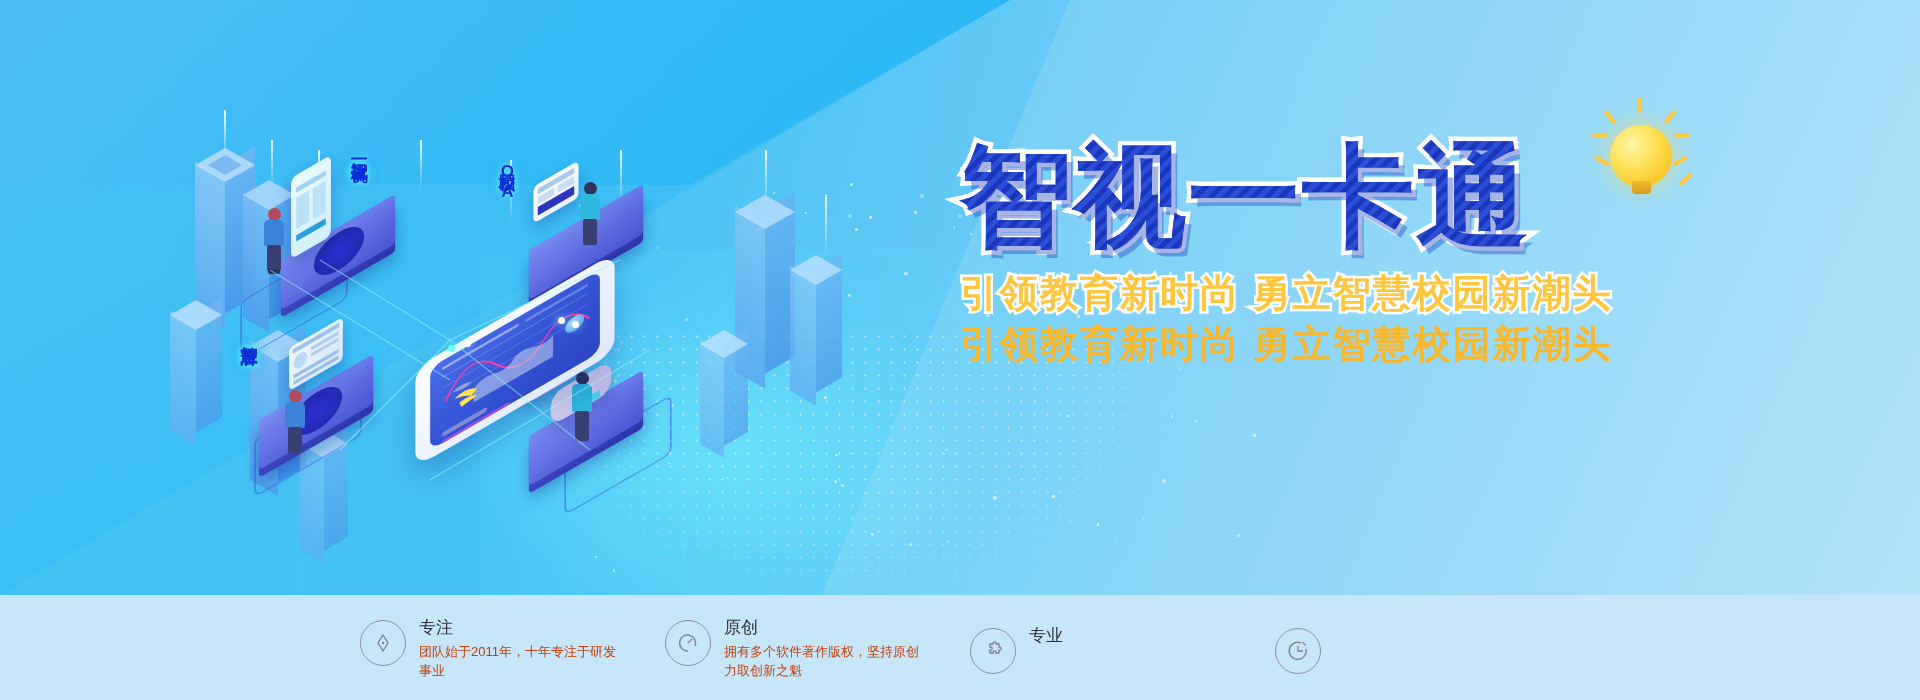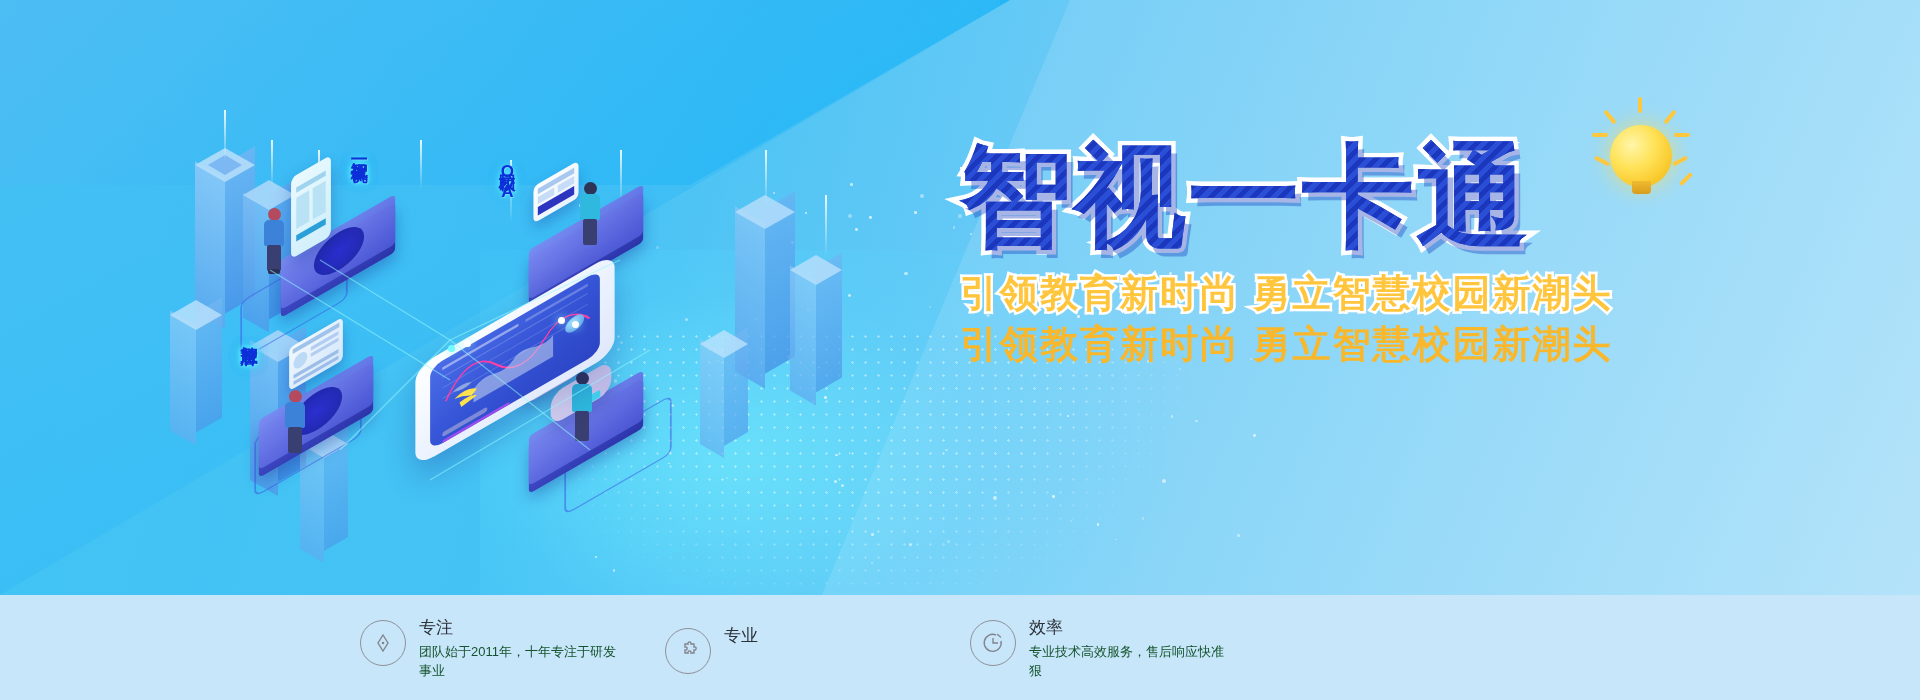--- a/index.html
+++ b/index.html
@@ -159,21 +159,21 @@
     display:flex;align-items:center;padding-left:360px;box-sizing:border-box;
   }
   .feature{display:flex;align-items:flex-start;width:305px;}
   .f-icon{
     flex:0 0 auto;width:44px;height:44px;border-radius:50%;
     border:1.6px solid #8e9099;margin-top:6px;margin-right:13px;
     display:flex;align-items:center;justify-content:center;color:#83858e;
   }
   .f-text{padding-top:2px;}
   .f-title{font-size:17px;color:#2e3138;margin-bottom:4px;}
-  .f-desc{font-size:13px;color:#14532d;line-height:1.45;max-width:200px;}
+  .f-desc{font-size:13px;color:#c2410c;line-height:1.45;max-width:200px;}
 </style>
 </head>
 <body>
 
 <div id="banner">
 
   <div class="wedge-right"></div>
   <div class="wedge-left"></div>
   <div class="wedge-left2"></div>
   <div class="glow-sphere"></div>
@@ -456,40 +456,48 @@
           <path d="M12 4 L17 12 L12 20 L7 12 Z"></path>
             <circle cx="12" cy="12" r="1.3" fill="currentColor" stroke="none"></circle>
         </svg>
       </div>
       <div class="f-text">
         <div class="f-title">专注</div>
         <div class="f-desc">团队始于2011年，十年专注于研发事业</div>
       </div>
     </div>
 
+    <div class="feature">
+      <div class="f-icon">
+        <svg width="24" height="24" viewBox="0 0 24 24" fill="none" stroke="currentColor" stroke-width="1.4">
+          <path d="M19 15 A8 8 0 1 0 12 20"></path>
+            <path d="M12 12 L16 8"></path>
+        </svg>
+      </div>
+      <div class="f-text">
+        <div class="f-title">原创</div>
+        <div class="f-desc">拥有多个软件著作版权，坚持原创力取创新之魁</div>
+      </div>
+    </div>
 
     <div class="feature">
       <div class="f-icon">
         <svg width="24" height="24" viewBox="0 0 24 24" fill="none" stroke="currentColor" stroke-width="1.4">
           <path d="M9 5 h3 a1.6 1.6 0 1 1 3 0 h3 v3 a1.6 1.6 0 1 1 0 3 v3 h-3 a1.6 1.6 0 1 0 -3 0 h-3 v-3 a1.6 1.6 0 1 0 0 -3 z"></path>
         </svg>
       </div>
       <div class="f-text">
         <div class="f-title">专业</div>
       </div>
     </div>
 
     <div class="feature">
       <div class="f-icon">
         <svg width="24" height="24" viewBox="0 0 24 24" fill="none" stroke="currentColor" stroke-width="1.4">
           <path d="M20 10 A8.5 8.5 0 1 1 15 4"></path>
             <path d="M12 7 v5 h5"></path>
           <path d="M16.5 3.5 L19.5 6" stroke-linecap="round"></path>
         </svg>
       </div>
-      <div class="f-text">
-        <div class="f-title">效率</div>
-        <div class="f-desc">专业技术高效服务，售后响应快准狠</div>
-      </div>
     </div>
 
   </div>
 </div>
 
 </body></html>

